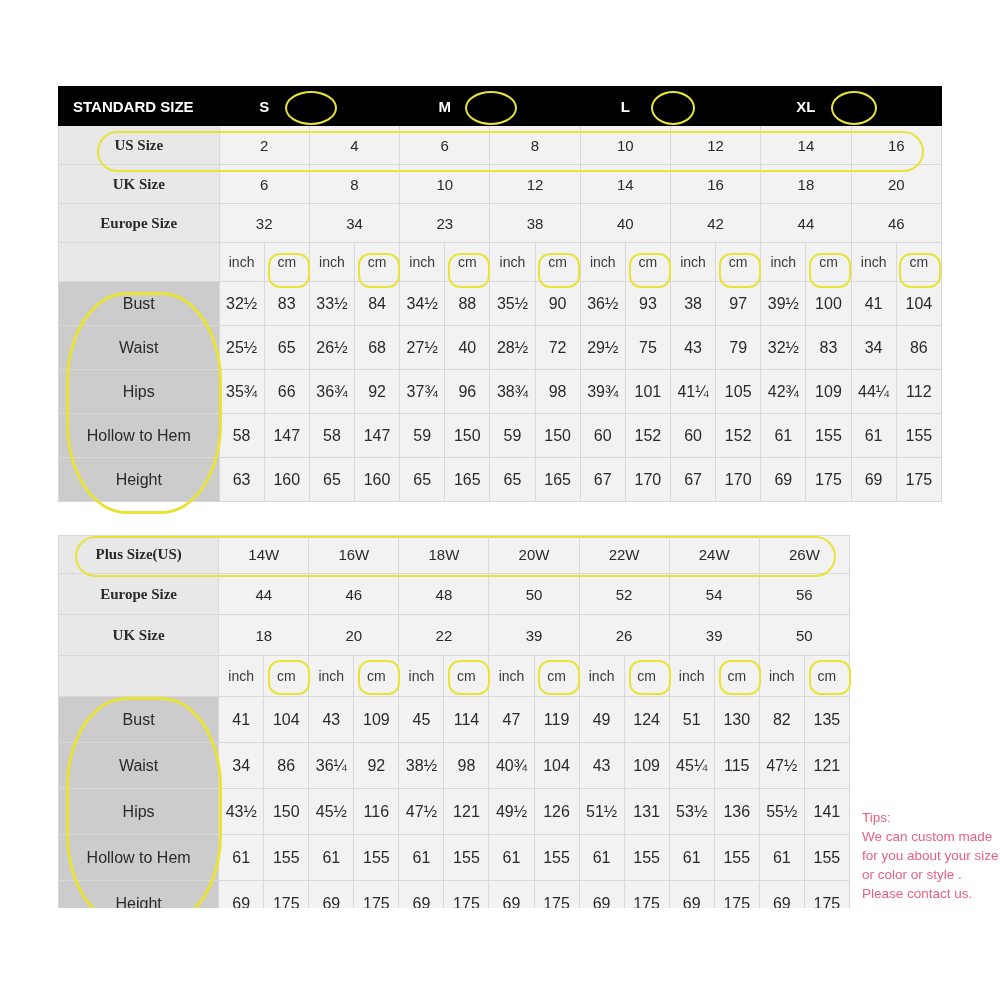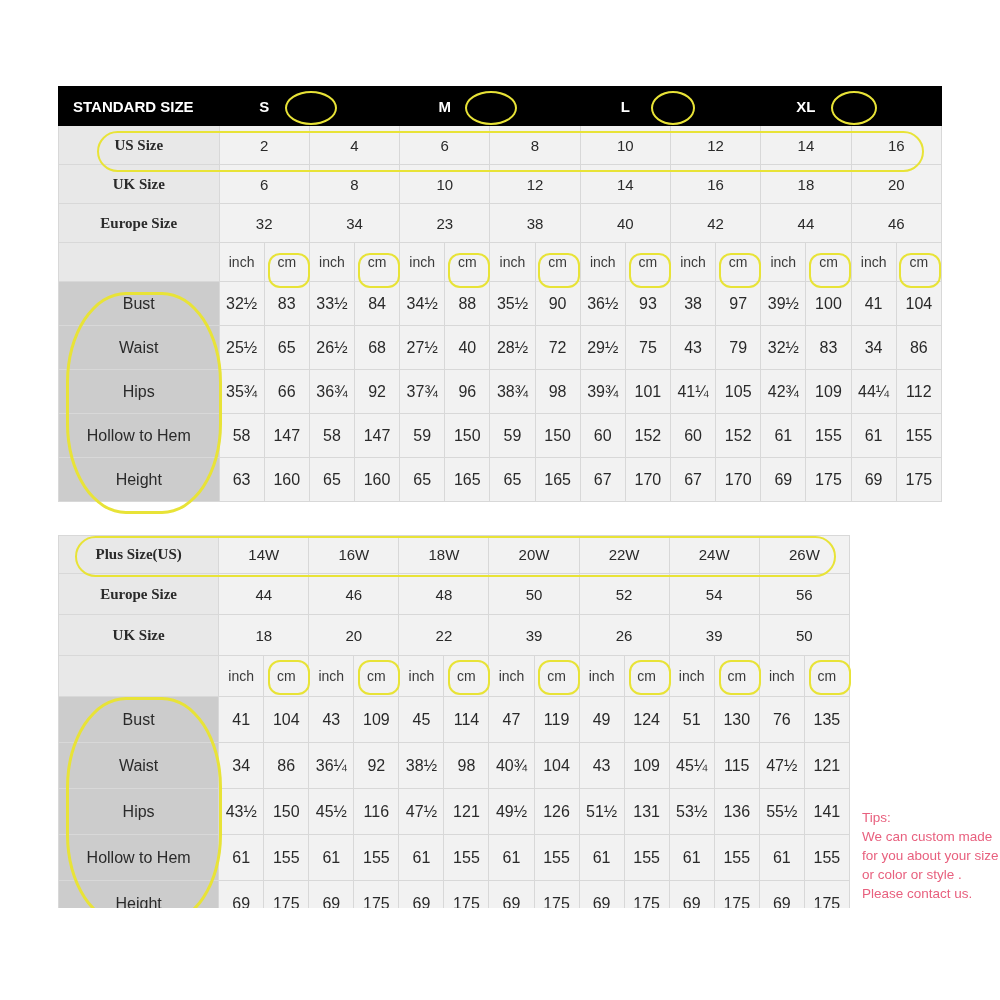--- a/index.html
+++ b/index.html
@@ -389,21 +389,21 @@
         <td>43</td>
         <td>109</td>
         <td>45</td>
         <td>114</td>
         <td>47</td>
         <td>119</td>
         <td>49</td>
         <td>124</td>
         <td>51</td>
         <td>130</td>
-        <td>76</td>
+        <td>82</td>
         <td>135</td>
       </tr>
 
       <tr class="measure" style="height:46px;">
         <td class="rowlabel-grey">Waist</td>
         <td>34</td>
         <td>86</td>
         <td>36¼</td>
         <td>92</td>
         <td>38½</td>

